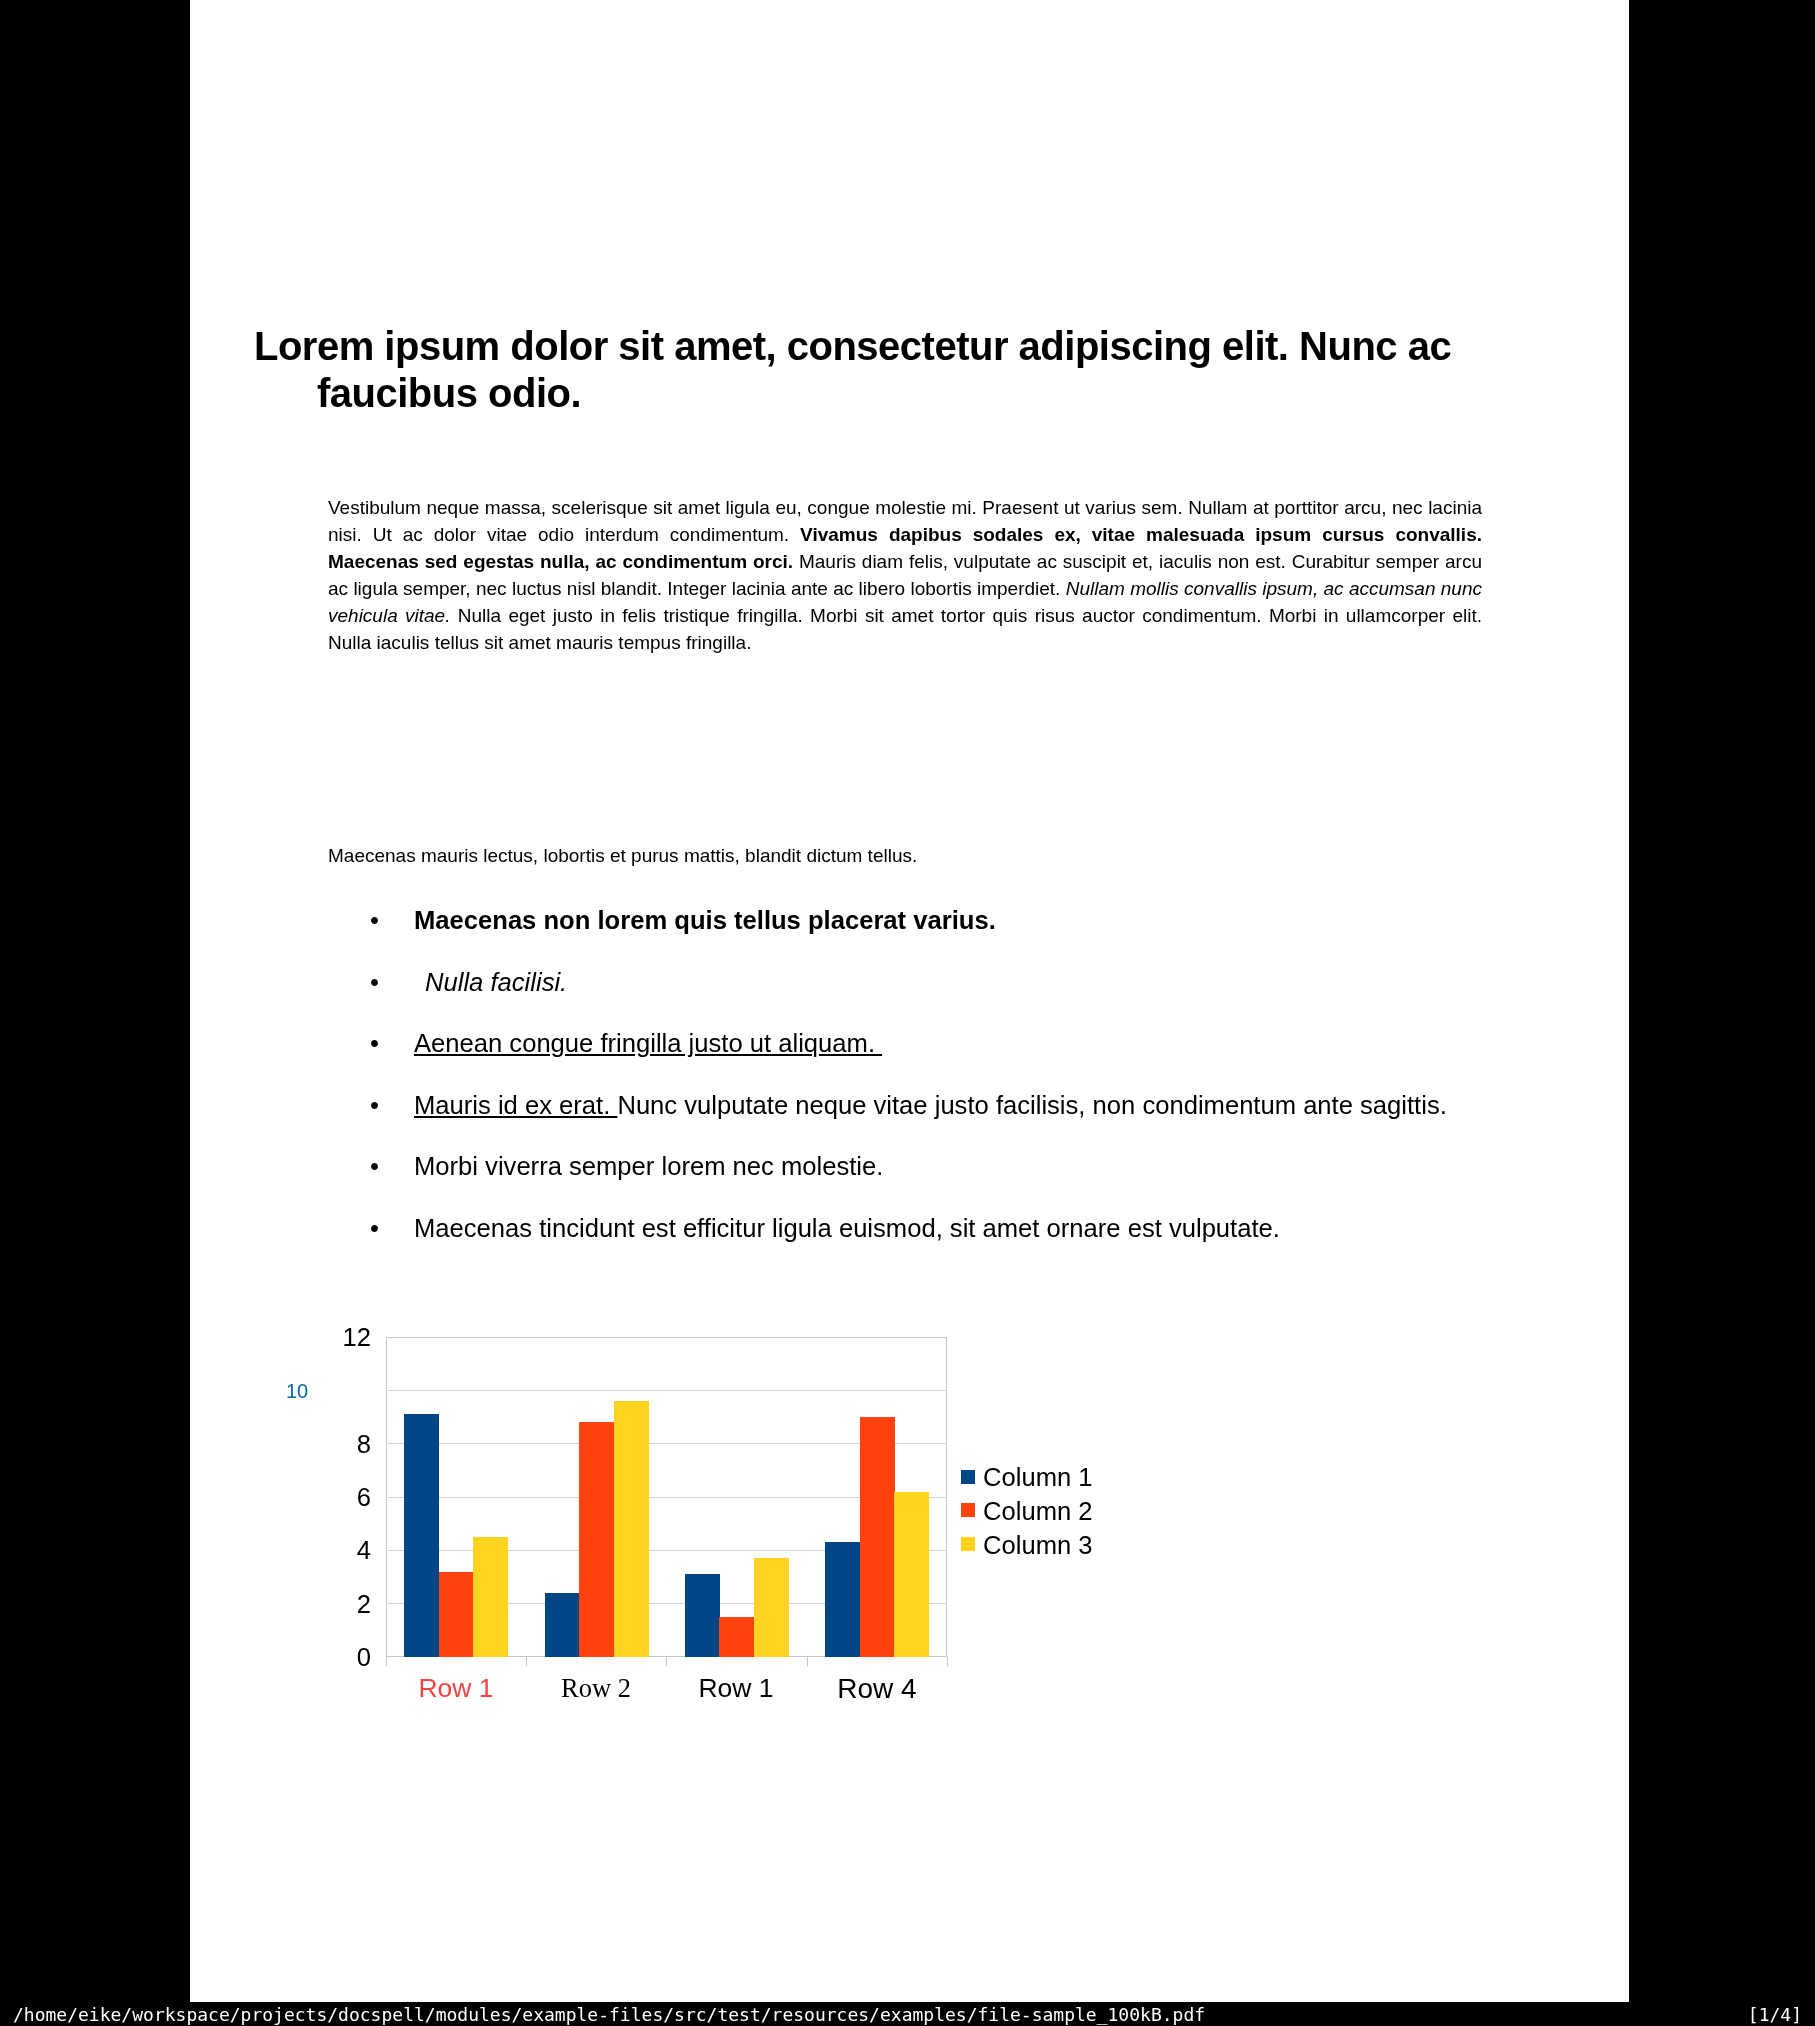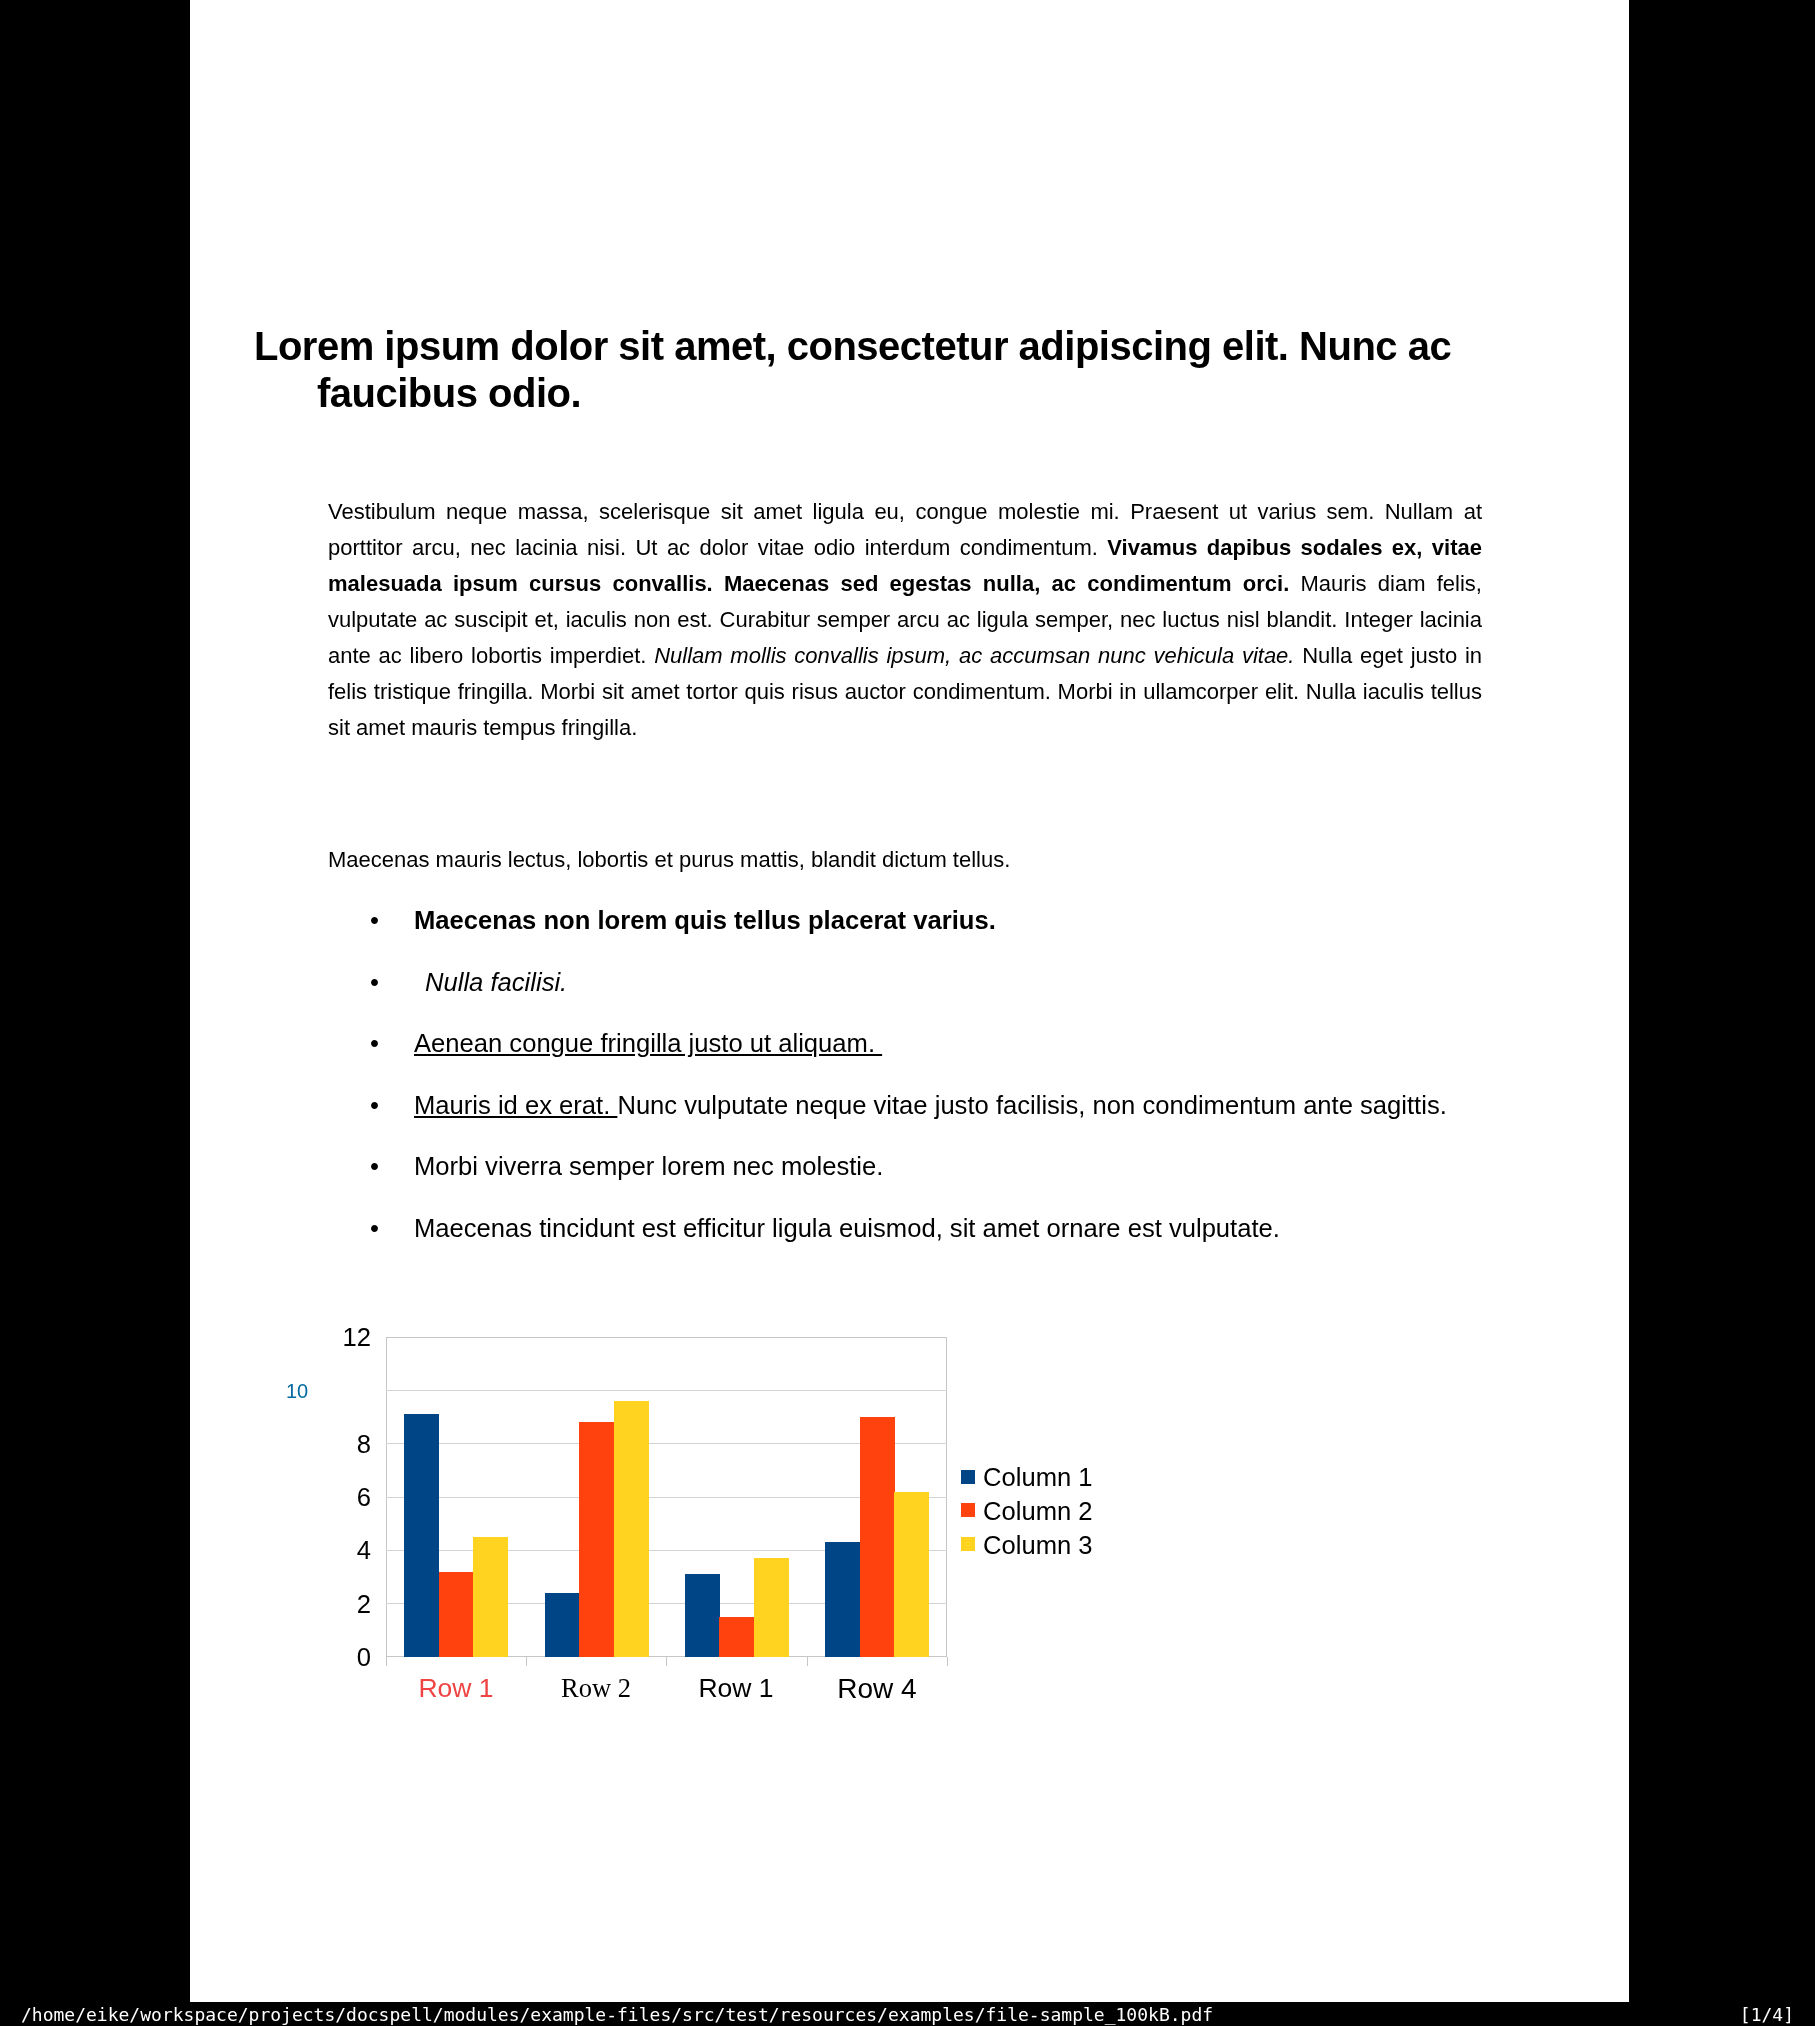--- a/index.html
+++ b/index.html
@@ -16,21 +16,21 @@
     font-size:74px;font-weight:bold;line-height:74px;text-align:center;
     letter-spacing:-0.9px;white-space:nowrap;
   }
   .doc-heading{
     position:absolute;left:64px;top:323px;width:1268px;
     font-size:40px;font-weight:bold;line-height:47px;
     padding-left:63px;text-indent:-63px;letter-spacing:-0.5px;
   }
   .body-par{
     position:absolute;left:138px;width:1154px;
-    font-size:22px;line-height:36px;text-align:justify;
+    font-size:19px;line-height:27px;text-align:justify;
   }
   .par-main{top:494px;}
   .par-intro{top:842px;text-align:left;}
   .bullet-list{
     position:absolute;left:138px;top:902px;width:1154px;
     margin:0;padding:0;list-style:none;
     font-size:25.6px;line-height:36px;
   }
   .bullet-list li{
     position:relative;padding-left:86px;margin-bottom:25.6px;
@@ -38,21 +38,21 @@
   .bullet-list li .bullet{
     position:absolute;left:42px;top:0;
   }
   .chart-layer{position:absolute;left:0;top:0;width:100%;height:100%;}
   .chart-layer div{position:absolute;box-sizing:border-box;}
   .statusbar{
     position:absolute;left:0;top:2002px;width:1815px;height:24px;
     background:#000000;color:#ffffff;
     font-family:"DejaVu Sans Mono",monospace;font-size:18px;
     display:flex;justify-content:space-between;align-items:center;
-    padding:0 21px;box-sizing:border-box;white-space:nowrap;
+    padding:0 13px;box-sizing:border-box;white-space:nowrap;
   }
 </style>
 </head>
 <body>
 
 <div class="page">
 
 
   <div class="doc-heading">Lorem ipsum dolor sit amet, consectetur adipiscing elit. Nunc ac faucibus odio.</div>
 

